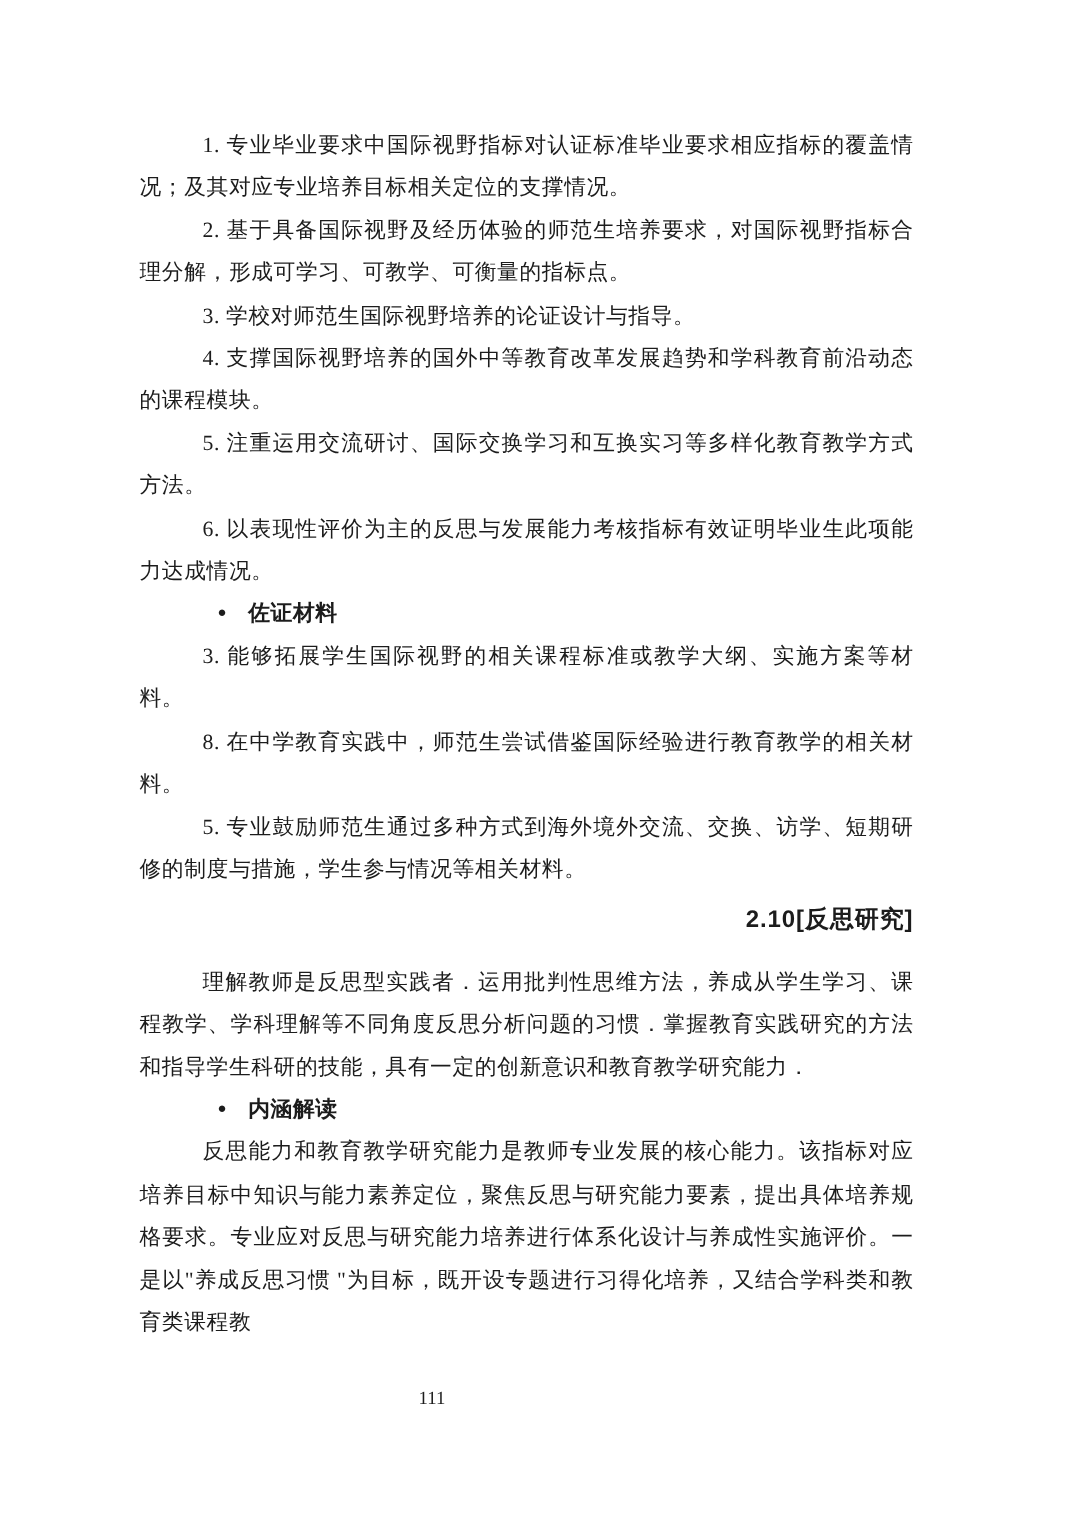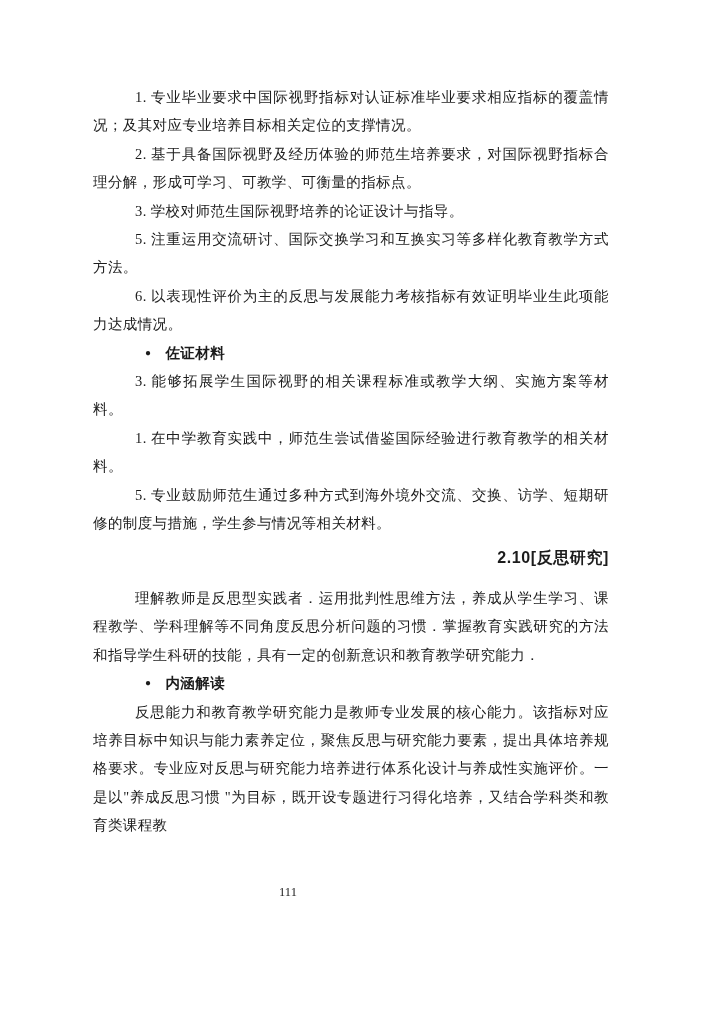--- a/index.html
+++ b/index.html
@@ -56,47 +56,48 @@
     letter-spacing: 0.6px;
     text-align: right;
   }
   .bold-para {
     font-family: "Liberation Sans", sans-serif;
     font-weight: normal;
   }
   .page-number {
     position: absolute;
     left: 0;
-    top: 882px;
+    top: 922px;
     width: 576px;
     text-align: center;
     font-size: 12.5px;
     line-height: 20px;
     font-family: "Liberation Serif", serif;
   }
 </style>
 </head>
 <body>
 
 <div class="page">
   <div class="content">
 
     <p>1. 专业毕业要求中国际视野指标对认证标准毕业要求相应指标的覆盖情况；及其对应专业培养目标相关定位的支撑情况。</p>
     <p>2. 基于具备国际视野及经历体验的师范生培养要求，对国际视野指标合理分解，形成可学习、可教学、可衡量的指标点。</p>
     <p>3. 学校对师范生国际视野培养的论证设计与指导。</p>
+    <p>4. 支撑国际视野培养的国外中等教育改革发展趋势和学科教育前沿动态的课程模块。</p>
     <p>5. 注重运用交流研讨、国际交换学习和互换实习等多样化教育教学方式方法。</p>
     <p>6. 以表现性评价为主的反思与发展能力考核指标有效证明毕业生此项能力达成情况。</p>
 
     <div class="bullet-head">
       <span class="bullet-dot">●</span>
       <span>佐证材料</span>
     </div>
 
     <p>3. 能够拓展学生国际视野的相关课程标准或教学大纲、实施方案等材料。</p>
-    <p>1. 在中学教育实践中，师范生尝试借鉴国际经验进行教育教学的相关材料。</p>
+    <p>8. 在中学教育实践中，师范生尝试借鉴国际经验进行教育教学的相关材料。</p>
     <p>5. 专业鼓励师范生通过多种方式到海外境外交流、交换、访学、短期研修的制度与措施，学生参与情况等相关材料。</p>
 
     <h2 class="section-heading">2.10[反思研究]</h2>
 
     <p class="bold-para">理解教师是反思型实践者．运用批判性思维方法，养成从学生学习、课程教学、学科理解等不同角度反思分析问题的习惯．掌握教育实践研究的方法和指导学生科研的技能，具有一定的创新意识和教育教学研究能力．</p>
 
     <div class="bullet-head">
       <span class="bullet-dot">●</span>
       <span>内涵解读</span>
     </div>

